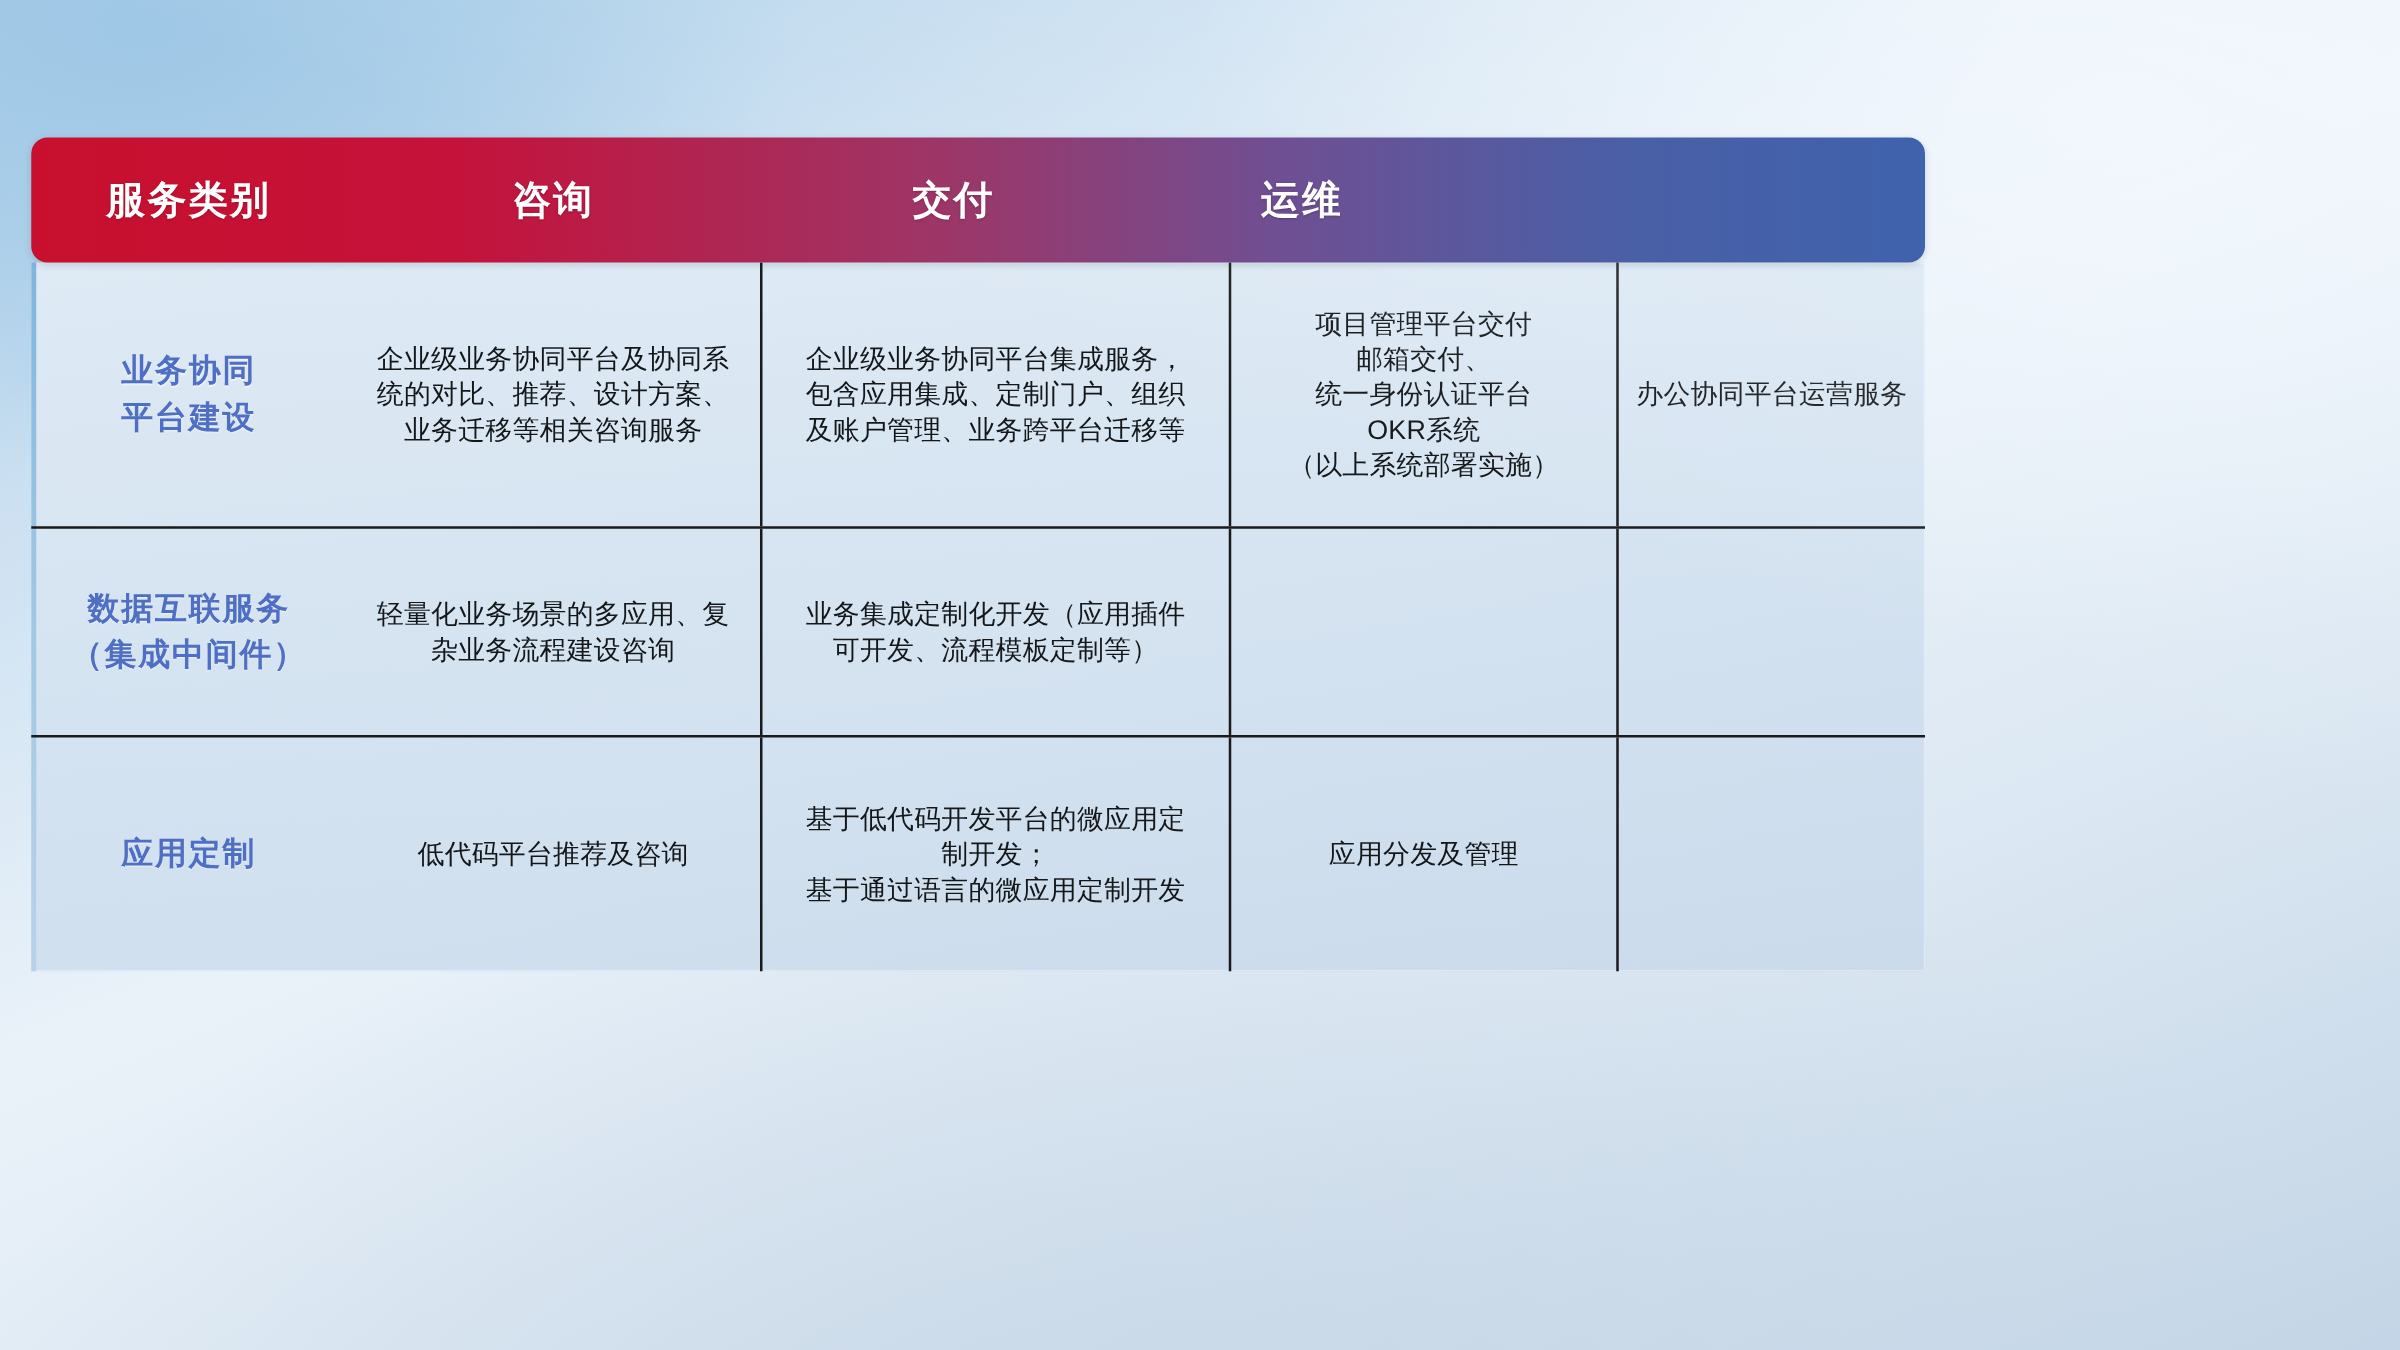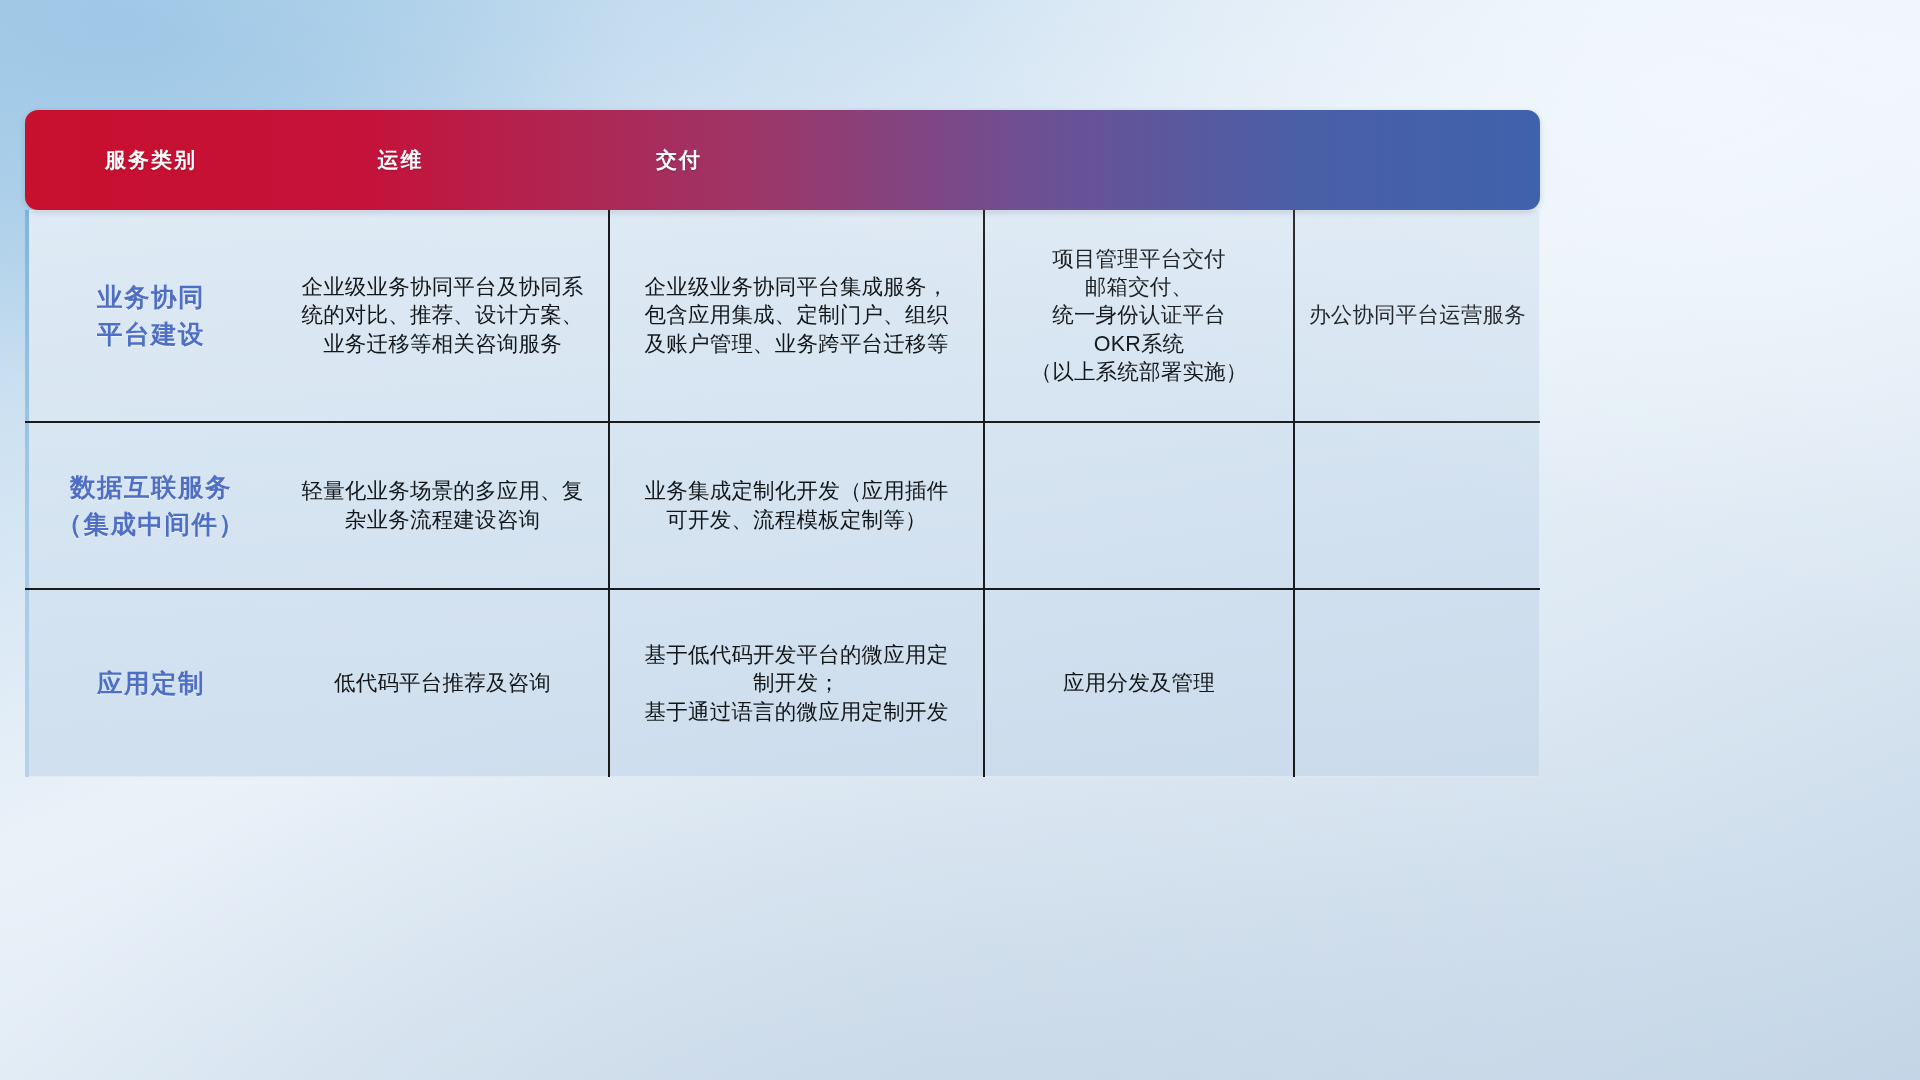--- a/index.html
+++ b/index.html
@@ -27,21 +27,21 @@
 
   
   .thead{
     position:relative;height:100px;border-radius:13px;
     background:linear-gradient(90deg,#c8102e 0%,#c5123a 22%,#9d3667 48%,#6f4f93 66%,#4a5fa6 84%,#3f62ad 100%);
     display:flex;align-items:center;
     box-shadow:0 2px 6px rgba(40,60,90,.18);
     z-index:2;
   }
   .th{
-    color:#ffffff;font-size:21px;font-weight:bold;
+    color:#ffffff;font-size:31px;font-weight:bold;
     text-align:center;letter-spacing:2px;
     text-shadow:0 1px 2px rgba(0,0,0,.22);
   }
 
   
   .tbody{
     position:absolute;left:0;top:100px;width:1515px;height:567px;
     background:linear-gradient(172deg,
         rgba(226,236,245,.93) 0%,
         rgba(215,229,242,.90) 35%,
@@ -86,22 +86,23 @@
 </style>
 </head>
 <body>
 
 <div id="stage">
 
   <div class="table-wrap">
 
     <div class="thead">
       <div class="th w1">服务类别</div>
+      <div class="th w2">咨询</div>
+      <div class="th w4">交付</div>
       <div class="th w5">运维</div>
-      <div class="th w4">交付</div>
     </div>
 
     <div class="tbody">
 
       <div class="row r1">
         <div class="cell w1 c-label">业务协同
 平台建设</div>
         <div class="cell w2">企业级业务协同平台及协同系
 统的对比、推荐、设计方案、
 业务迁移等相关咨询服务</div>

